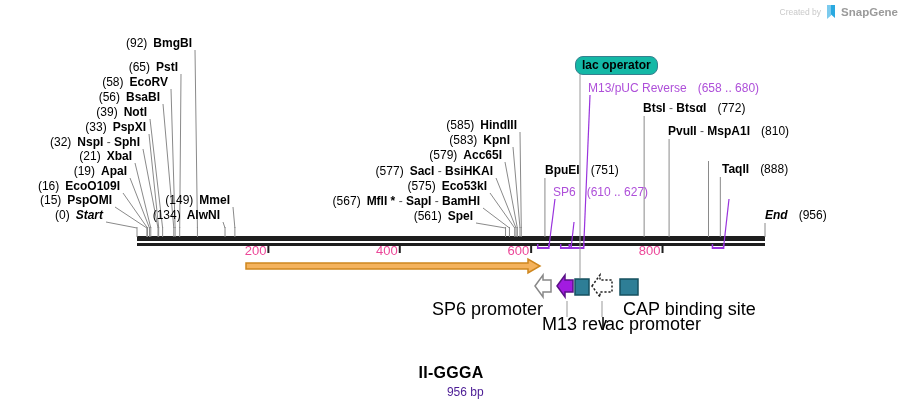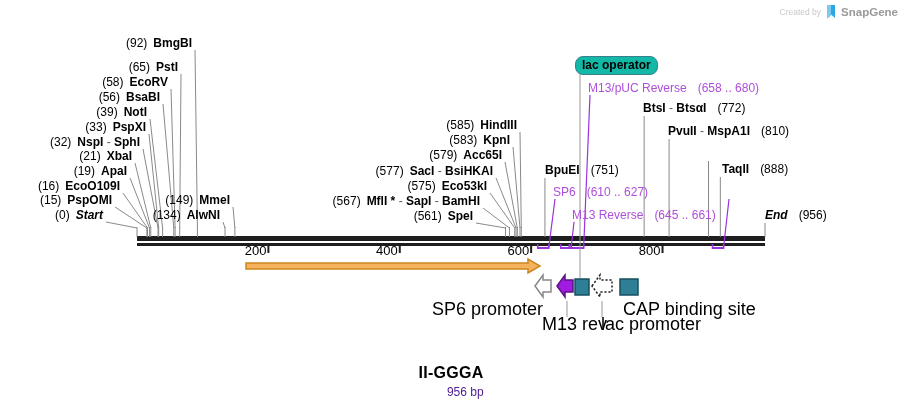--- a/index.html
+++ b/index.html
@@ -8,21 +8,21 @@
   #map-svg{position:absolute;left:0;top:0;}
   #labels{position:absolute;left:0;top:0;width:905px;height:405px;}
   .lbl{position:absolute;font-size:12px;white-space:nowrap;transform:translateY(-52%);color:#000;}
   .lbl .nm{font-weight:bold;}
   .lbl .it{font-style:italic;}
   .lbl .sep{color:#555;font-weight:normal;}
   .pos-first .pos{margin-right:6px;}
   .name-first .pos{margin-left:11px;}
   .primerlbl{position:absolute;font-size:12px;white-space:nowrap;transform:translateY(-52%);}
   .primerlbl .rng{margin-left:11px;}
-  .ticklbl{position:absolute;font-size:13px;color:#000000;transform:translateY(-50%);white-space:nowrap;}
+  .ticklbl{position:absolute;font-size:13px;color:#ec4899;transform:translateY(-50%);white-space:nowrap;}
   .flbl{position:absolute;font-size:18px;color:#000;transform:translateY(-50%);white-space:nowrap;}
   .badge{position:absolute;font-size:12px;color:#000;line-height:15px;height:15px;padding:1px 6px 1px 6px;
          border-radius:8px;white-space:nowrap;transform:none;}
   .titleblock{position:absolute;left:451px;top:364px;transform:translateX(-50%);text-align:right;}
   .tname{font-size:16px;font-weight:bold;color:#000;letter-spacing:.3px;}
   .tsize{font-size:12px;color:#4c1d95;margin-top:3px;}
   .branding{position:absolute;right:7px;top:5px;display:flex;align-items:center;gap:5px;}
   .cby{font-size:8.5px;color:#c9c9c9;}
   .sg{font-size:11.5px;color:#9a9a9a;font-weight:600;}
 </style>
@@ -142,21 +142,20 @@
       <div class="lbl pos-first" style="top: 171px; right: 412px;"><span class="pos">(577)</span><span class="nm">SacI</span><span class="sep"> - </span><span class="nm">BsiHKAI</span></div>
       <div class="lbl pos-first" style="top: 186px; right: 418px;"><span class="pos">(575)</span><span class="nm">Eco53kI</span></div>
       <div class="lbl pos-first" style="top: 201px; right: 425px;"><span class="pos">(567)</span><span class="nm">MflI *</span><span class="sep"> - </span><span class="nm">SapI</span><span class="sep"> - </span><span class="nm">BamHI</span></div>
       <div class="lbl pos-first" style="top: 216px; right: 432px;"><span class="pos">(561)</span><span class="nm">SpeI</span></div>
       <div class="lbl name-first" style="top: 170px; left: 545px;"><span class="nm">BpuEI</span><span class="pos">(751)</span></div>
       <div class="lbl name-first" style="top: 108px; left: 643px;"><span class="nm">BtsI</span><span class="sep"> - </span><span class="nm">BtsαI</span><span class="pos">(772)</span></div>
       <div class="lbl name-first" style="top: 131px; left: 668px; text-align: center;"><span class="nm">PvuII</span><span class="sep"> - </span><span class="nm">MspA1I</span><span class="pos">(810)</span></div>
       <div class="lbl name-first" style="top: 169px; left: 722px;"><span class="nm">TaqII</span><span class="pos">(888)</span></div>
       <div class="lbl name-first" style="top: 215px; left: 765px;"><span class="nm it">End</span><span class="pos">(956)</span></div>
       <div class="primerlbl" style="left: 553px; top: 192px; color: rgb(174, 79, 217);"><span class="pnm">SP6</span><span class="rng">(610 .. 627)</span></div>
-      <div class="primerlbl" style="left: 572px; top: 215px; color: rgb(174, 79, 217);"><span class="pnm">M13 Reverse</span><span class="rng">(645 .. 661)</span></div>
       <div class="primerlbl" style="left: 588px; top: 88px; color: rgb(174, 79, 217);"><span class="pnm">M13/pUC Reverse</span><span class="rng">(658 .. 680)</span></div>
       <div class="badge" style="left: 575px; top: 56px; background: #14b8a6; border: 1px solid rgb(55, 128, 143); font-weight: bold;">lac operator</div>
       <div class="flbl" style="top: 309px; right: 362px;">SP6 promoter</div>
       <div class="flbl" style="top: 324px; left: 542px;">M13 rev</div>
       <div class="flbl" style="top: 324px; left: 601px;">lac promoter</div>
       <div class="flbl" style="top: 309px; left: 623px;">CAP binding site</div>
     </div>
 
   <div class="branding">
     <span class="cby">Created by</span>

